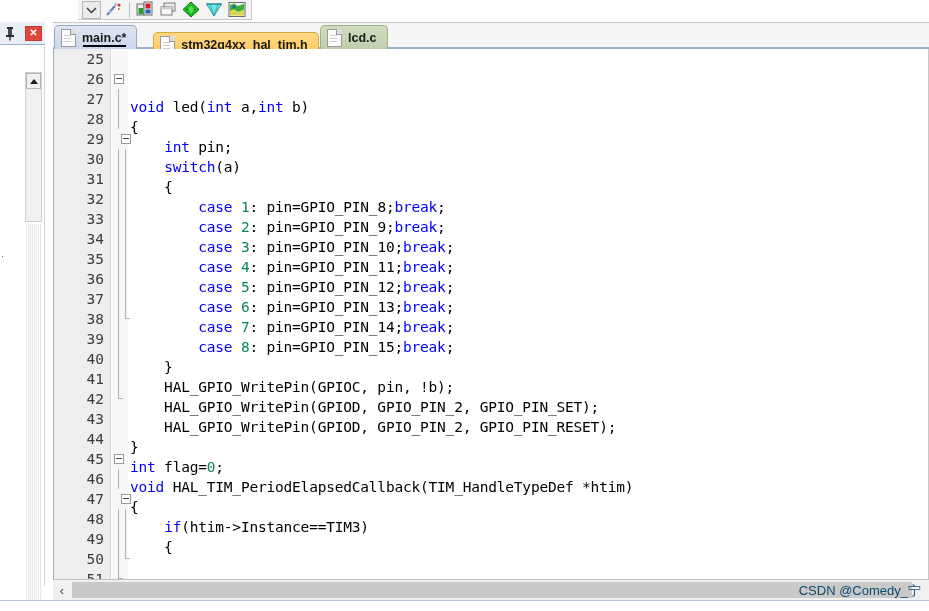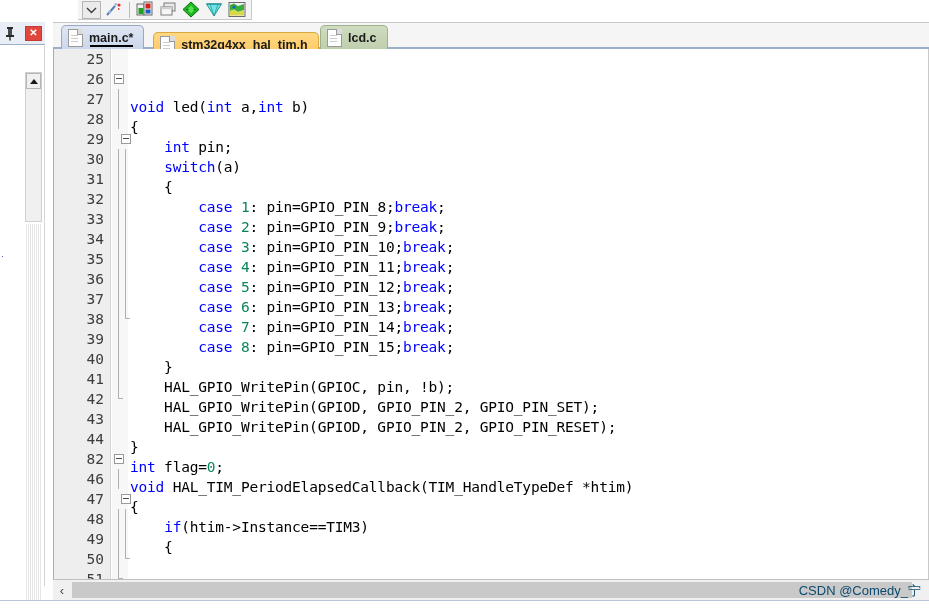--- a/index.html
+++ b/index.html
@@ -506,21 +506,21 @@
         
       </div>
     </div>
 
   </div>
 
   <div id="dock-tab-label">plates</div>
 </div>
 
 <div id="tabbar">
-    <div class="tab active" style="left: 8px; justify-content: flex-end;">
+    <div class="tab active" style="left: 1px; justify-content: flex-end;">
       <span class="file-icon"></span>
       <span>main.c*</span>
       <div class="tab-underline"></div>
     </div>
     <div class="tab orange" style="left: 100.2px; margin-top: 7px;">
       <span class="file-icon"></span>
       <span>stm32g4xx_hal_tim.h</span>
     </div>
     <div class="tab green" style="left: 267px;">
       <span class="file-icon"></span>
@@ -545,21 +545,21 @@
       <div class="code-line"><span class="ln">35</span><span class="fold-line"></span><span class="fold-line2"></span><span class="code-txt"><span>        </span><span class="kw">case</span><span> </span><span class="num">6</span><span>: pin=GPIO_PIN_13;</span><span class="kw">break</span><span>;</span></span></div>
       <div class="code-line"><span class="ln">36</span><span class="fold-line"></span><span class="fold-line2"></span><span class="code-txt"><span>        </span><span class="kw">case</span><span> </span><span class="num">7</span><span>: pin=GPIO_PIN_14;</span><span class="kw">break</span><span>;</span></span></div>
       <div class="code-line"><span class="ln">37</span><span class="fold-line"></span><span class="fold-line2"></span><span class="code-txt"><span>        </span><span class="kw">case</span><span> </span><span class="num">8</span><span>: pin=GPIO_PIN_15;</span><span class="kw">break</span><span>;</span></span></div>
       <div class="code-line"><span class="ln">38</span><span class="fold-line"></span><span class="fold-end2"></span><span class="code-txt"><span>    }</span></span></div>
       <div class="code-line"><span class="ln">39</span><span class="fold-line"></span><span class="code-txt"><span>    HAL_GPIO_WritePin(GPIOC, pin, !b);</span></span></div>
       <div class="code-line"><span class="ln">40</span><span class="fold-line"></span><span class="code-txt"><span>    HAL_GPIO_WritePin(GPIOD, GPIO_PIN_2, GPIO_PIN_SET);</span></span></div>
       <div class="code-line"><span class="ln">41</span><span class="fold-line"></span><span class="code-txt"><span>    HAL_GPIO_WritePin(GPIOD, GPIO_PIN_2, GPIO_PIN_RESET);</span></span></div>
       <div class="code-line"><span class="ln">42</span><span class="fold-end"></span><span class="code-txt"><span>}</span></span></div>
       <div class="code-line"><span class="ln">43</span><span class="code-txt"><span class="kw">int</span><span> flag=</span><span class="num">0</span><span>;</span></span></div>
       <div class="code-line"><span class="ln">44</span><span class="code-txt"><span class="kw">void</span><span> HAL_TIM_PeriodElapsedCallback(TIM_HandleTypeDef *htim)</span></span></div>
-      <div class="code-line"><span class="ln">82</span><span class="fold-box"></span><span class="code-txt"><span>{</span></span></div>
+      <div class="code-line"><span class="ln">45</span><span class="fold-box"></span><span class="code-txt"><span>{</span></span></div>
       <div class="code-line"><span class="ln">46</span><span class="fold-line"></span><span class="code-txt"><span>    </span><span class="kw">if</span><span>(htim-&gt;Instance==TIM3)</span></span></div>
       <div class="code-line"><span class="ln">47</span><span class="fold-box" style="left: 67px;"></span><span class="code-txt"><span>    {</span></span></div>
       <div class="code-line"><span class="ln">48</span><span class="fold-line"></span><span class="fold-line2"></span></div>
       <div class="code-line"><span class="ln">49</span><span class="fold-line"></span><span class="fold-line2"></span><span class="code-txt"><span>        led(</span><span class="num">1</span><span>, flag);</span></span></div>
       <div class="code-line"><span class="ln">50</span><span class="fold-line"></span><span class="fold-end2"></span><span class="code-txt"><span>    }</span></span></div>
       <div class="code-line"><span class="ln">51</span><span class="fold-end"></span><span class="code-txt"><span>}</span></span></div>
     </div>
 </div>
 
 <div id="hscroll">

